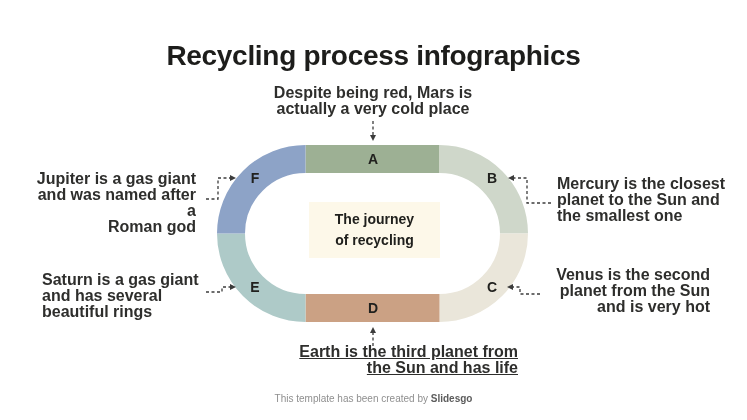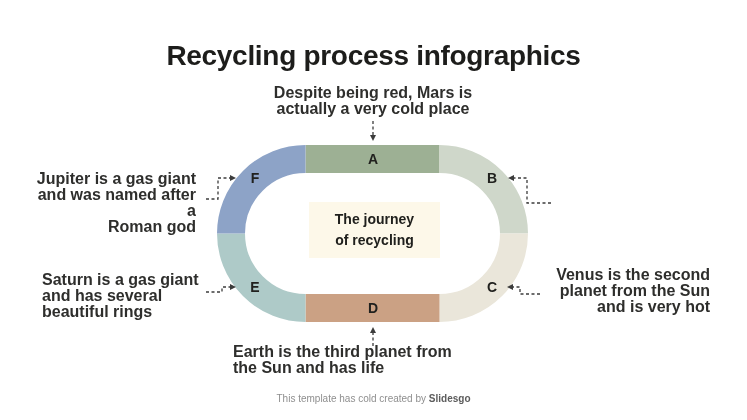--- a/index.html
+++ b/index.html
@@ -37,21 +37,21 @@
     font-size: 14px; line-height: 21px; font-weight: 700; color: #20201d;
   }
   .annotation {
     position: absolute;
     font-size: 16px; line-height: 16px; font-weight: 600;
     white-space: pre-line; color: #2e2e2c;
   }
   .ann-mars    { left: 253px; top: 85px;  width: 240px; text-align: center; }
   .ann-mercury { left: 557px; top: 176px; width: 170px; text-align: left; }
   .ann-venus   { left: 545px; top: 267px; width: 165px; text-align: right; }
-  .ann-earth   { left: 233px; top: 344px; width: 260px; text-align: left; }
+  .ann-earth   { left: 258px; top: 344px; width: 260px; text-align: right; text-decoration: underline; }
   .ann-saturn  { left: 42px;  top: 266px; width: 160px; text-align: left; margin-top: 6px; }
   .ann-jupiter { left: 36px;  top: 171px; width: 160px; text-align: right; }
   .footer {
     position: absolute; left: 0; top: 393px; width: 747px;
     text-align: center;
     font-size: 10px; color: #8f8f8f; font-weight: 400;
   }
   .footer .brand { font-weight: 700; color: #5c5c5c; }
 </style>
 </head>
@@ -88,29 +88,32 @@
   <div class="seg-letter c">C</div>
   <div class="seg-letter d">D</div>
   <div class="seg-letter e">E</div>
   <div class="seg-letter f">F</div>
 
   <div class="center-box">The journey
 of recycling</div>
 
   <div class="annotation ann-mars">Despite being red, Mars is
 actually a very cold place</div>
+  <div class="annotation ann-mercury">Mercury is the closest
+planet to the Sun and
+the smallest one</div>
   <div class="annotation ann-venus">Venus is the second
 planet from the Sun
 and is very hot</div>
   <div class="annotation ann-earth">Earth is the third planet from
 the Sun and has life</div>
   <div class="annotation ann-saturn">Saturn is a gas giant
 and has several
 beautiful rings</div>
   <div class="annotation ann-jupiter">Jupiter is a gas giant
 and was named after a
 Roman god</div>
 
   <div class="footer">
-    <span>This template has cold created by </span><span class="brand">Slidesgo</span>
+    <span>This template has been created by </span><span class="brand">Slidesgo</span>
   </div>
 
 </div>
 
 </body></html>

